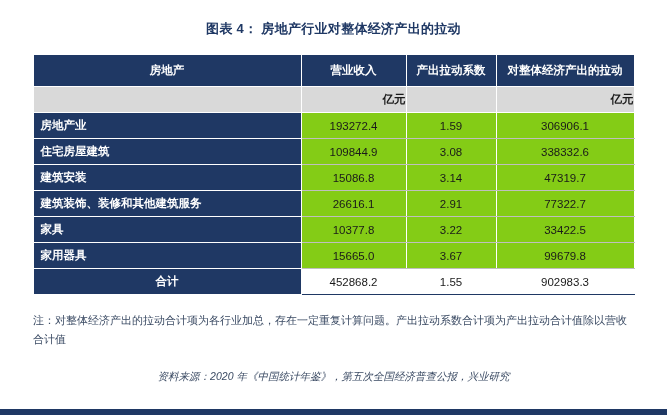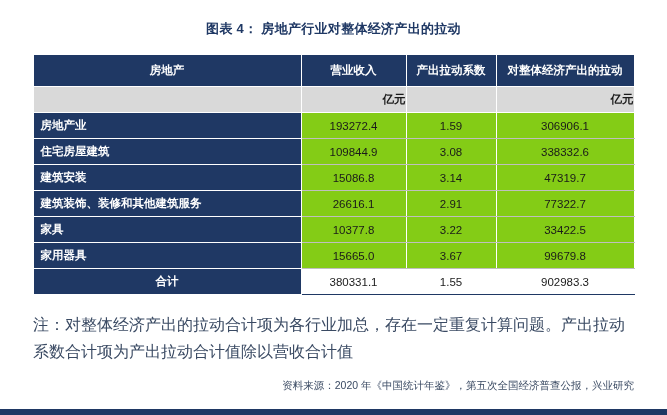--- a/index.html
+++ b/index.html
@@ -91,31 +91,32 @@
   .total-num {
     background: #ffffff;
     color: #1a1a1a;
     text-align: center;
     font-weight: normal;
     border-bottom: 1px solid #1f3864 !important;
   }
   .note {
     margin: 14px auto 0 auto;
     width: 601px;
-    font-size: 16px;
+    font-size: 11px;
     color: #3a4a63;
     line-height: 1.7;
     text-align: left;
   }
   .source {
-    margin: 14px auto 0 auto;
+    margin: 22px auto 0 auto;
     width: 601px;
     font-size: 10.5px;
     color: #3a4a63;
-    text-align: right;
+    text-align: center;
+    font-style: italic;
   }
   .bottombar {
     position: absolute;
     left: 0;
     bottom: 0;
     width: 667px;
     height: 6px;
     background: #1f3864;
   }
 </style>
@@ -179,21 +180,21 @@
         <td class="num">33422.5</td>
       </tr>
       <tr>
         <td class="lbl">家用器具</td>
         <td class="num">15665.0</td>
         <td class="num">3.67</td>
         <td class="num">99679.8</td>
       </tr>
       <tr>
         <td class="total-lbl">合计</td>
-        <td class="total-num">380331.1</td>
+        <td class="total-num">452868.2</td>
         <td class="total-num">1.55</td>
         <td class="total-num">902983.3</td>
       </tr>
     </tbody>
   </table>
 
   <div class="note">注：对整体经济产出的拉动合计项为各行业加总，存在一定重复计算问题。产出拉动系数合计项为产出拉动合计值除以营收合计值</div>
 
   <div class="source">资料来源：2020 年《中国统计年鉴》，第五次全国经济普查公报，兴业研究</div>
 

